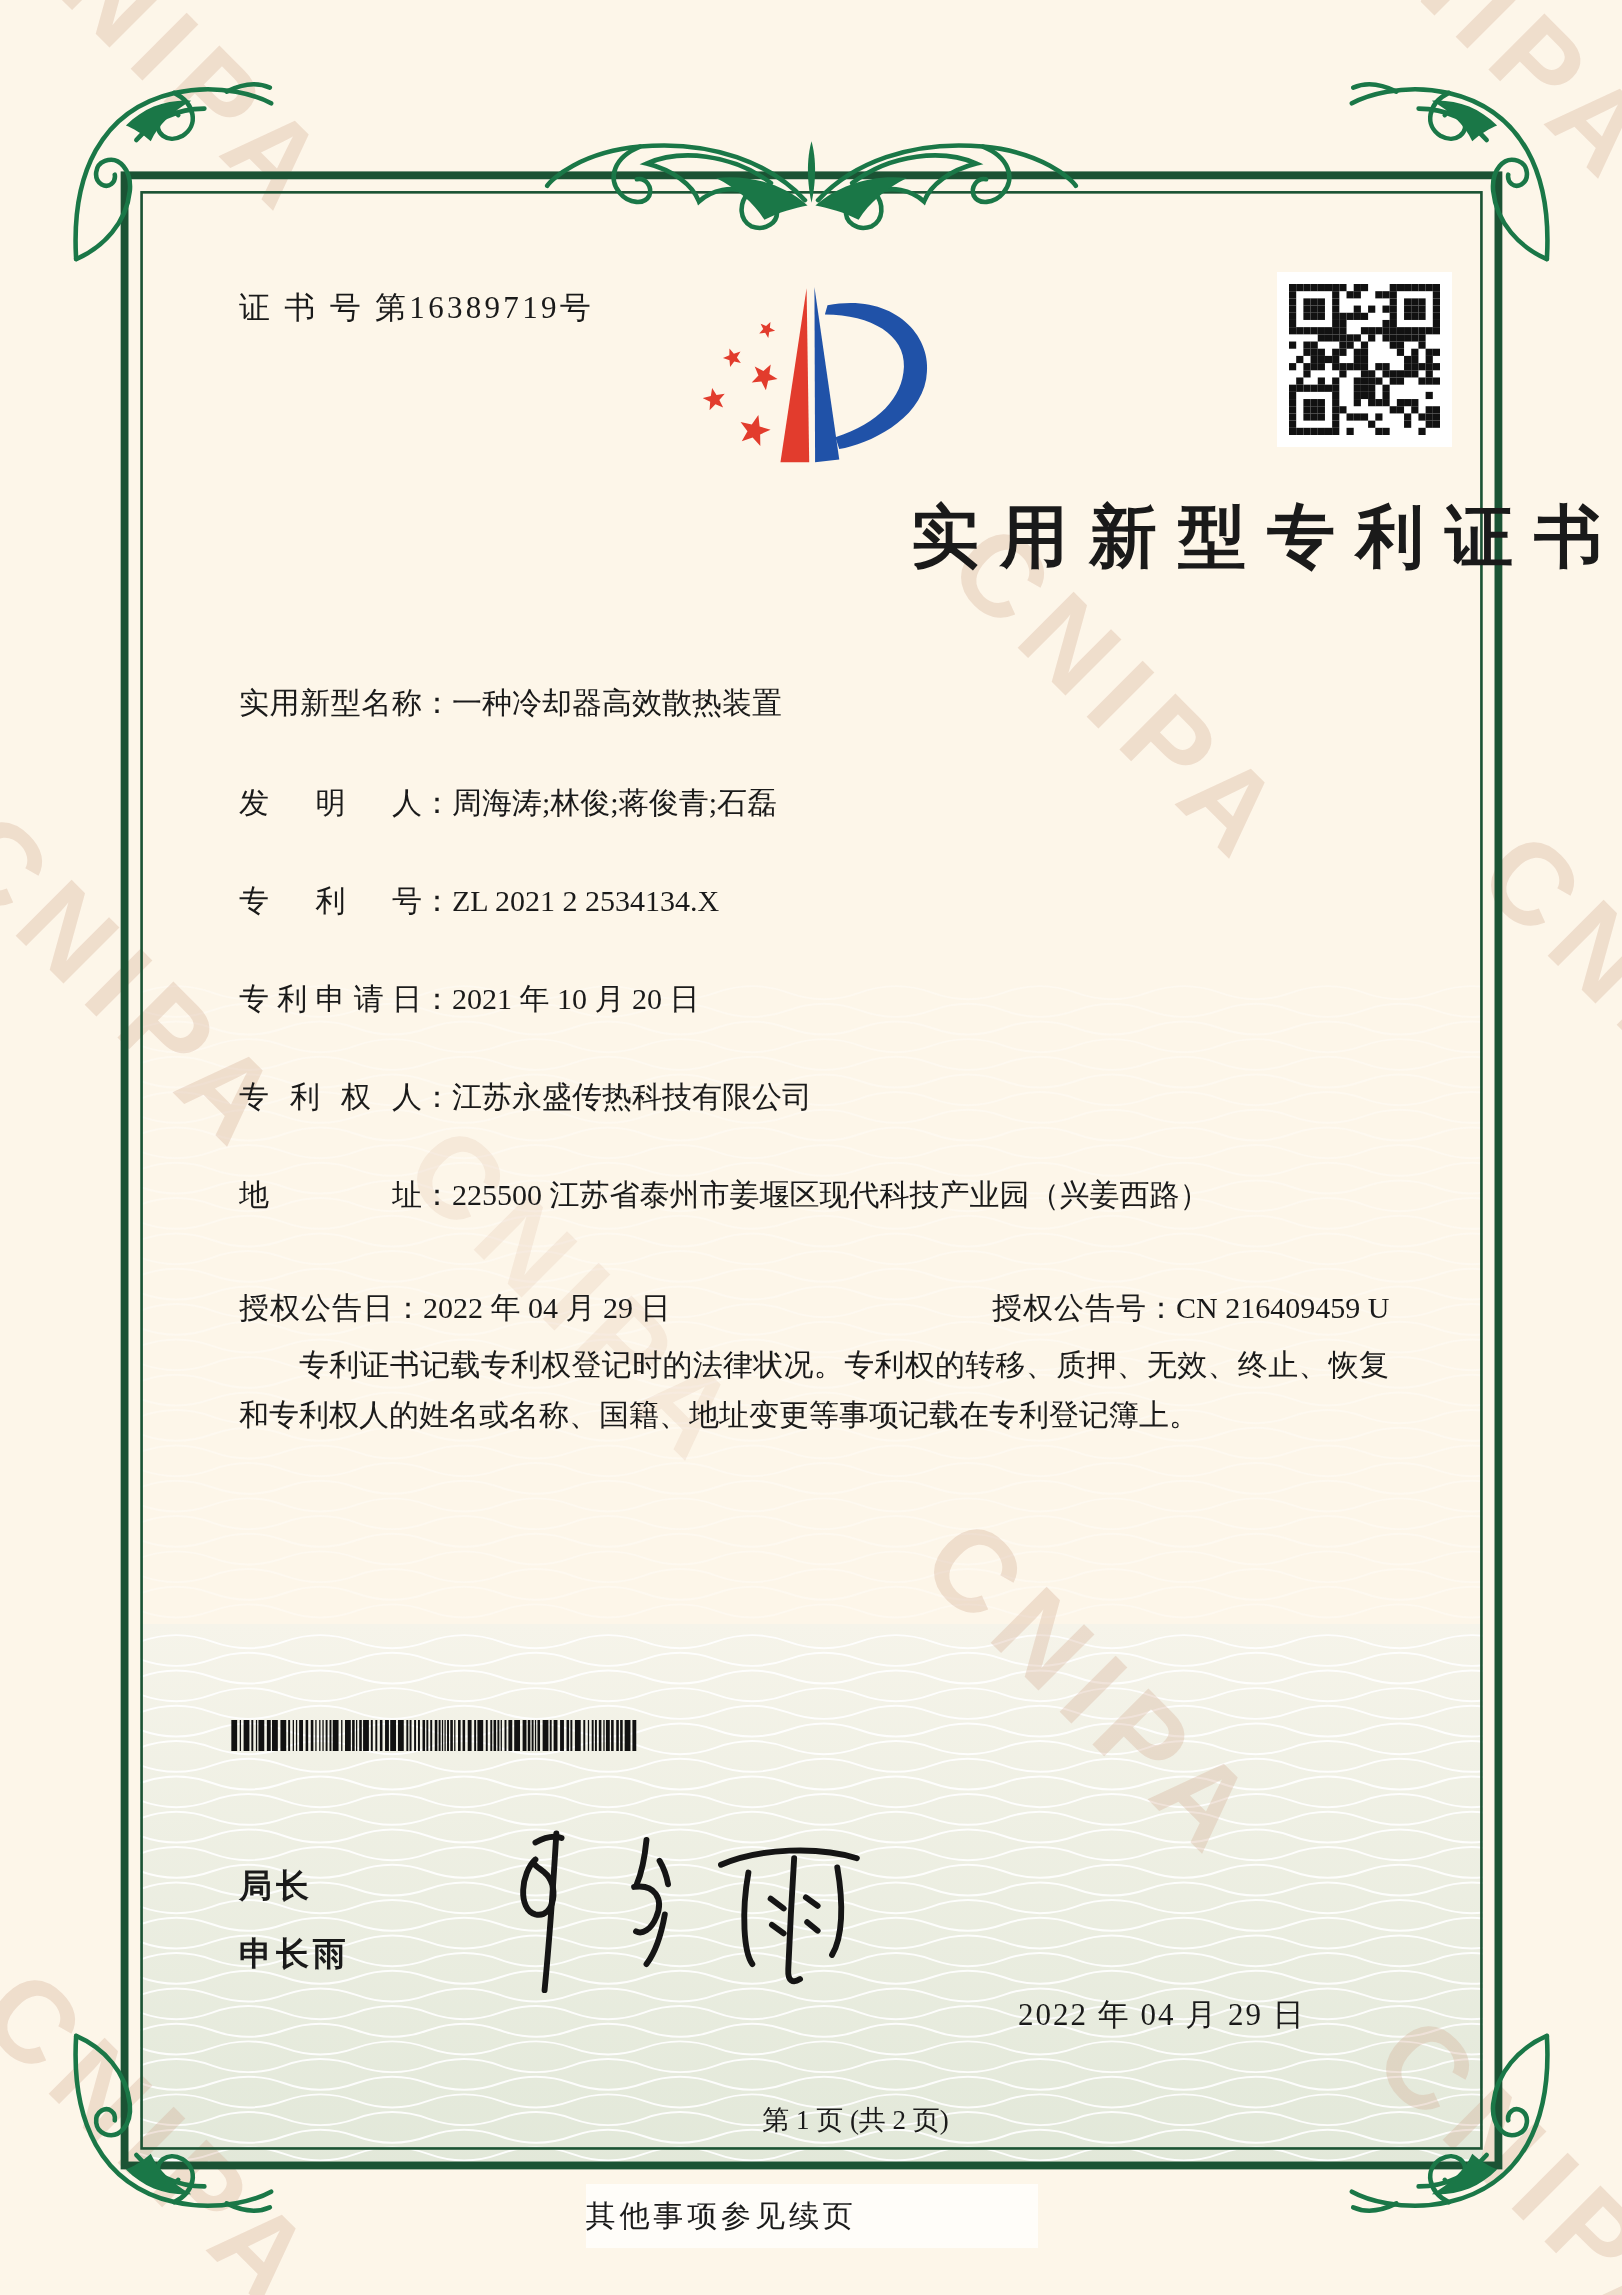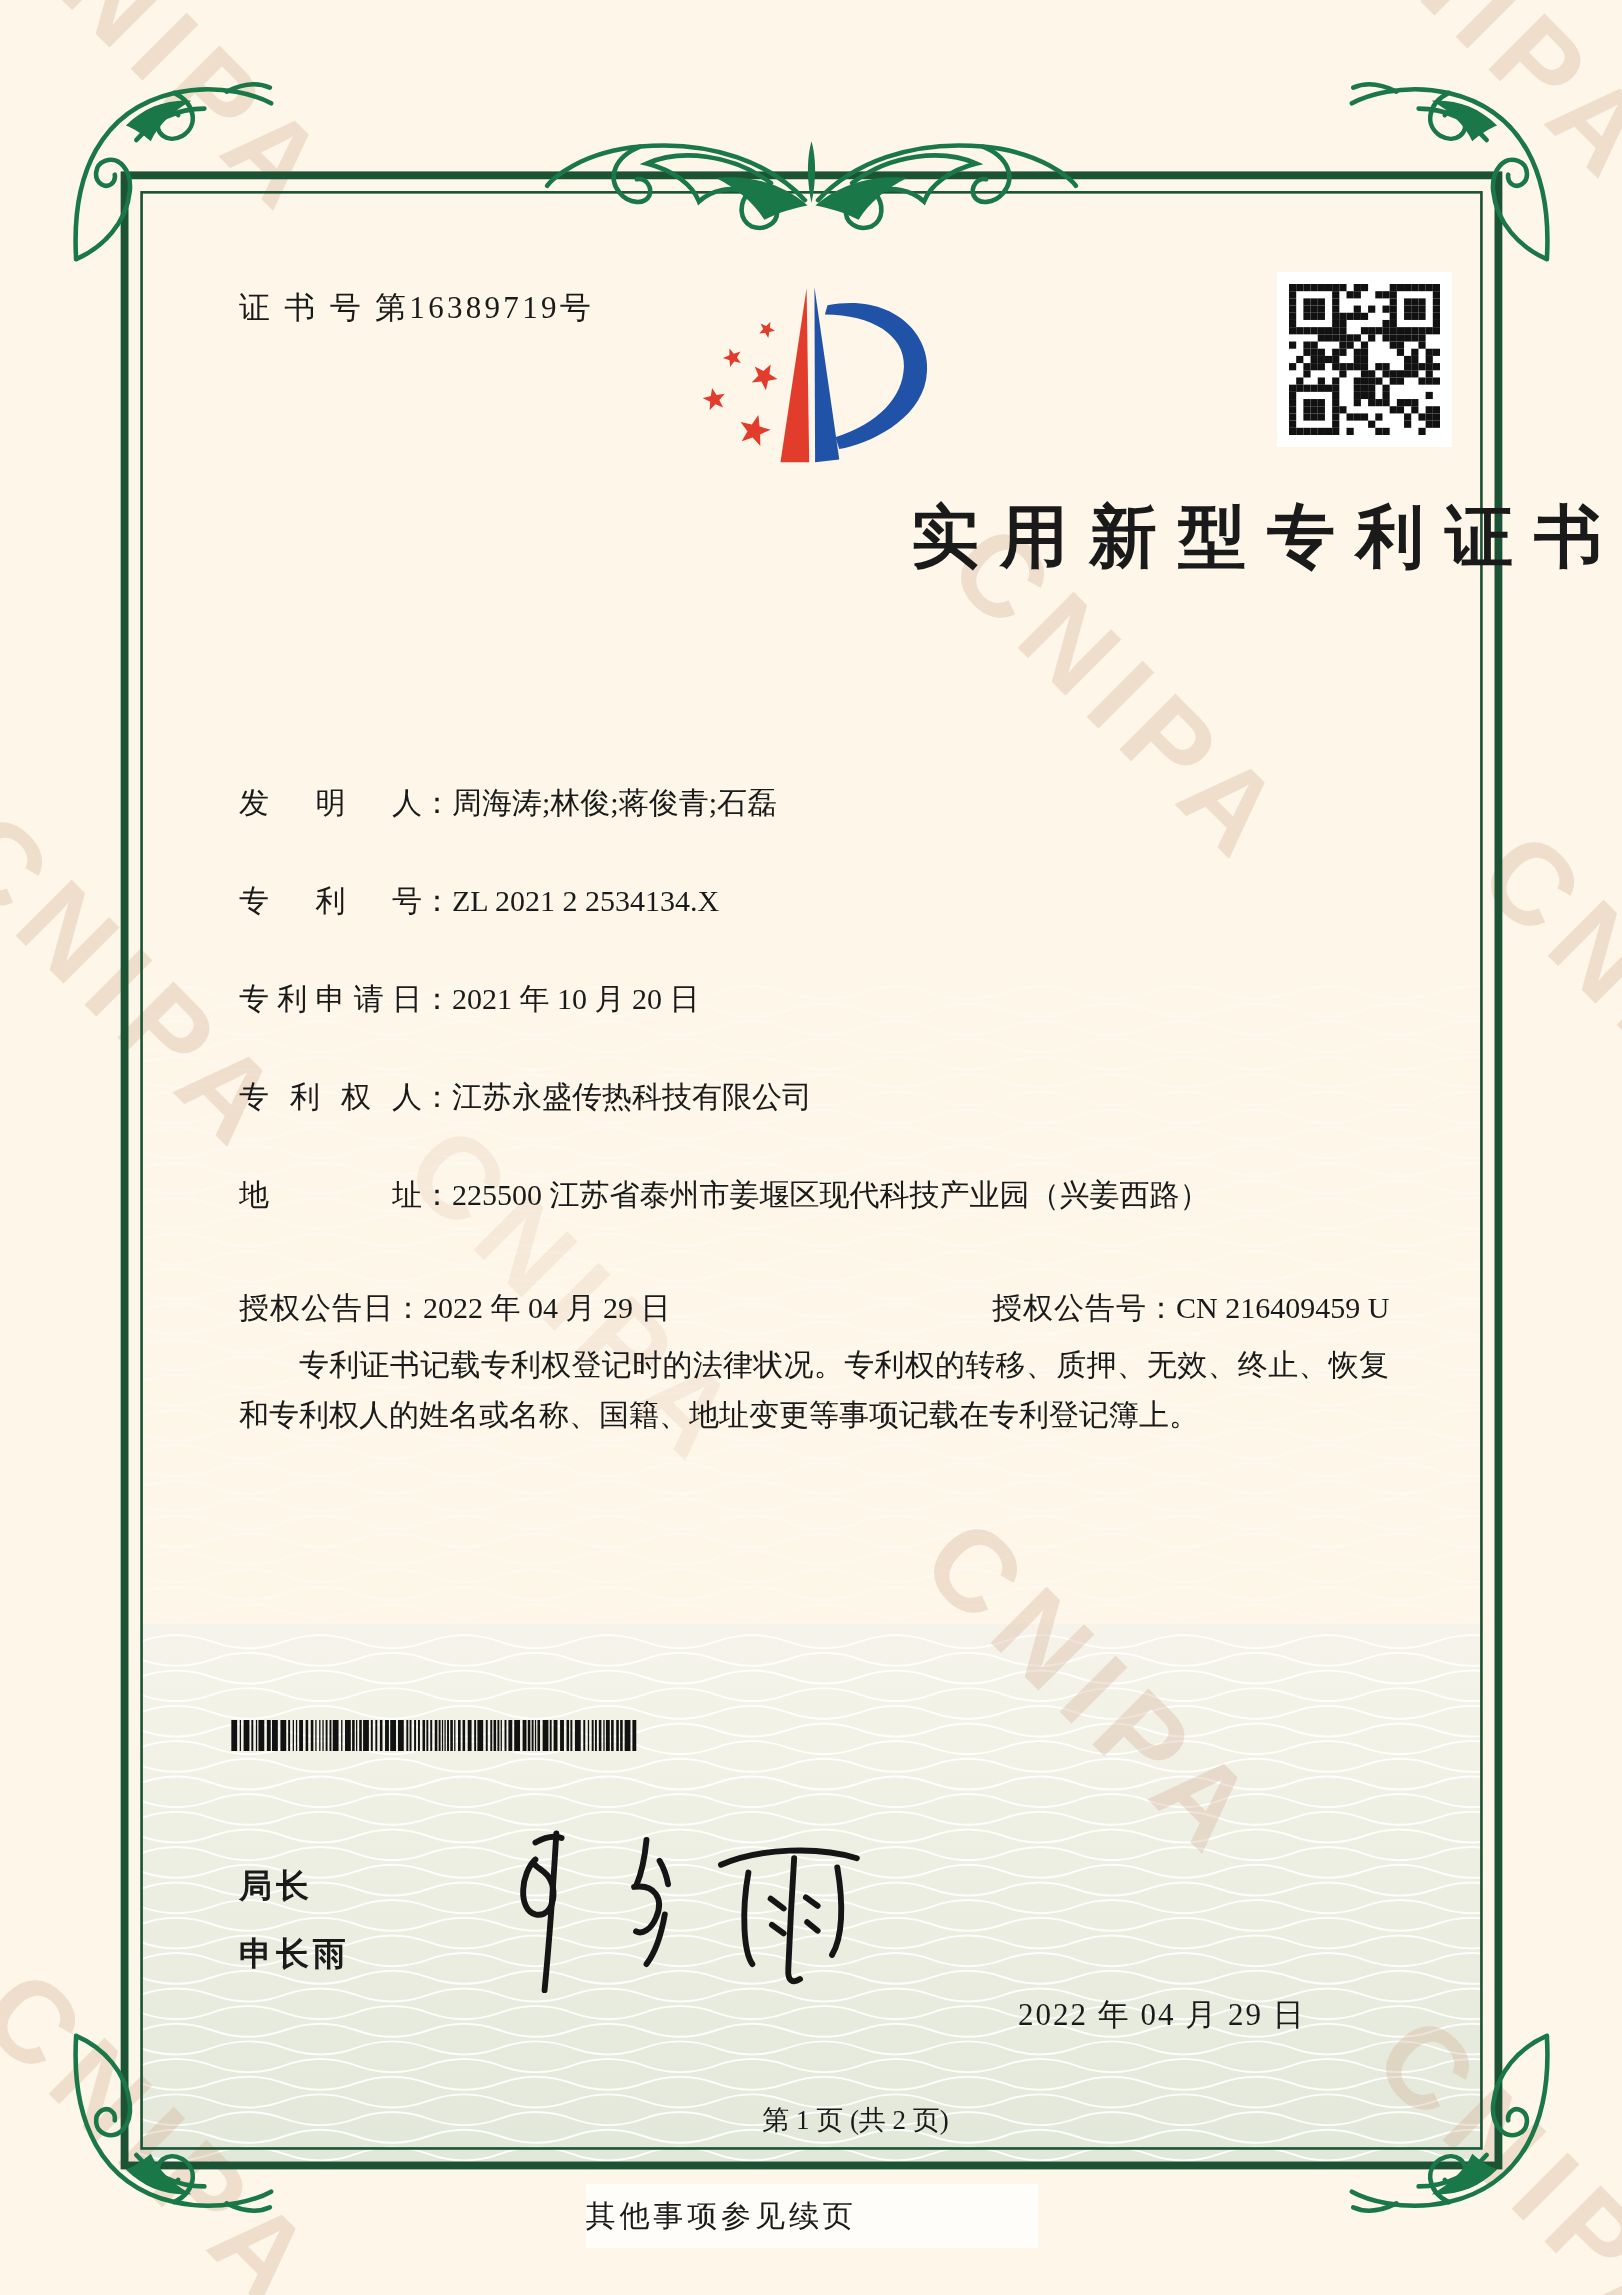--- a/index.html
+++ b/index.html
@@ -350,20 +350,23 @@
           <rect x="88" y="220" width="11" height="11"></rect>
           <rect x="132" y="220" width="11" height="11"></rect>
           <rect x="143" y="220" width="11" height="11"></rect>
           <rect x="198" y="220" width="11" height="11"></rect>
         </g>
       </svg>
   </div>
 
   <div class="title">实用新型专利证书</div>
 
+  <div class="frow" style="top:679px">
+    <span class="flabel">实用新型名称</span><span class="fcolon">：</span><span class="fvalue">一种冷却器高效散热装置</span>
+  </div>
   <div class="frow" style="top:779px">
     <span class="flabel">发明人</span><span class="fcolon">：</span><span class="fvalue">周海涛;林俊;蒋俊青;石磊</span>
   </div>
   <div class="frow" style="top:877px">
     <span class="flabel">专利号</span><span class="fcolon">：</span><span class="fvalue">ZL 2021 2 2534134.X</span>
   </div>
   <div class="frow" style="top:975px">
     <span class="flabel">专利申请日</span><span class="fcolon">：</span><span class="fvalue">2021 年 10 月 20 日</span>
   </div>
   <div class="frow" style="top:1073px">

